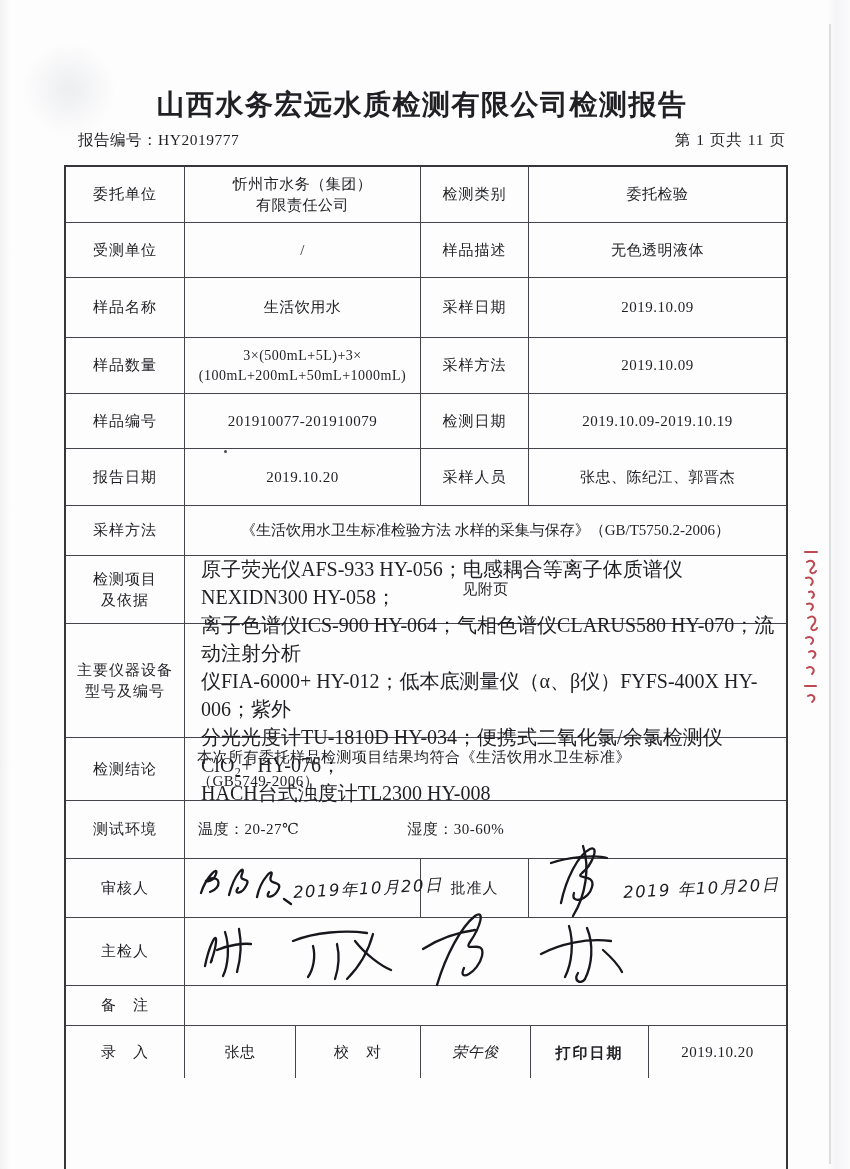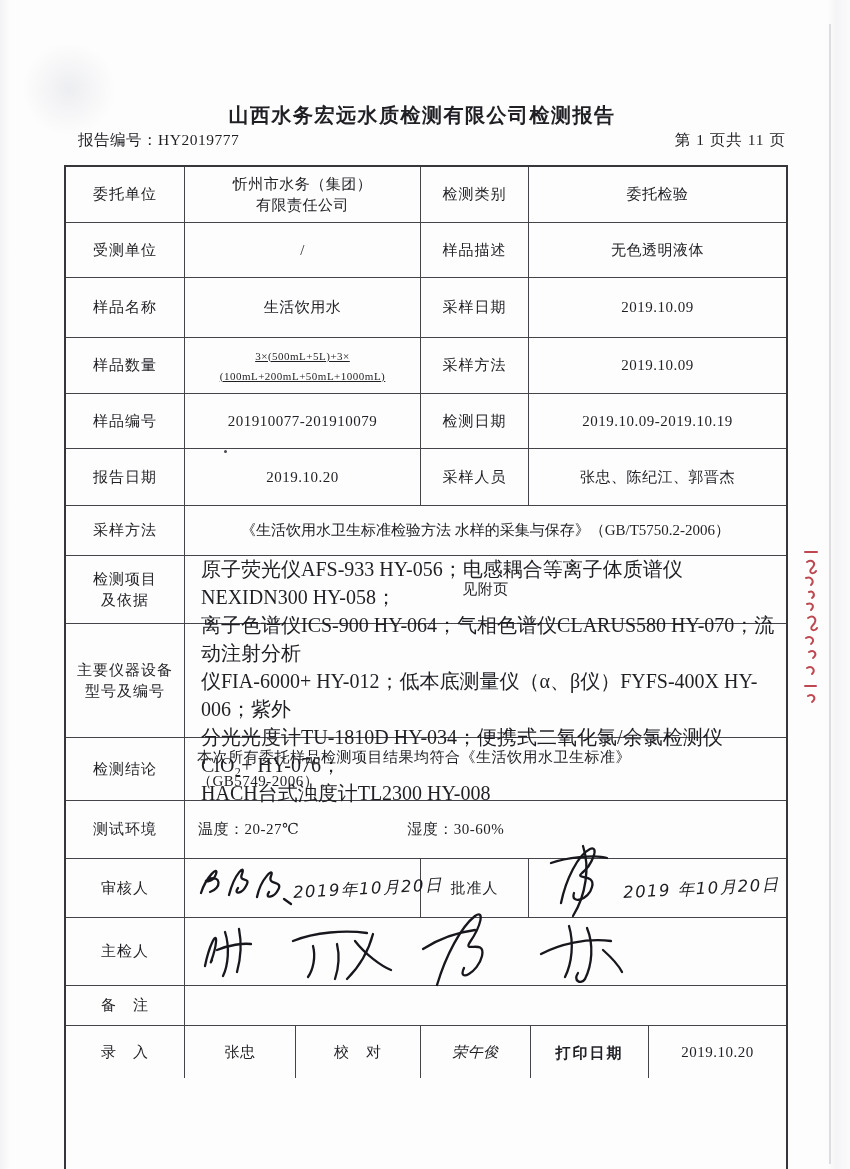--- a/index.html
+++ b/index.html
@@ -20,21 +20,21 @@
     background: radial-gradient(closest-side, rgba(120,126,152,0.12), rgba(120,126,152,0) 72%);
   }
   .edge-right {
     position: absolute; left: 829px; top: 24px; width: 2px; height: 1140px;
     background: #dcdce1;
   }
   .title {
     position: absolute; left: 0; top: 86px; width: 844px;
     text-align: center;
     font-family: "Liberation Sans", "DejaVu Sans", sans-serif;
-    font-weight: bold; font-size: 20px; letter-spacing: 1.5px; margin-top: 16px;
+    font-weight: bold; font-size: 28px; letter-spacing: 1.5px;
   }
   .meta {
     position: absolute; left: 64px; top: 130px; width: 724px;
     display: flex; justify-content: space-between; align-items: baseline;
     font-size: 15.5px;
   }
   .meta .rn { margin-left: 14px; letter-spacing: 0.5px; }
   .meta .pg { margin-right: 2px; letter-spacing: 1px; }
 
   .tbl {
@@ -50,21 +50,21 @@
     font-size: 15px; line-height: 21px; overflow: visible;
     letter-spacing: 0.5px;
   }
   .c:first-child { border-left: none; }
   .w1 { width: 118px; } .w2 { width: 236px; } .w3 { width: 108px; } .w4 { width: 258px; }
   .wr { width: 602px; }  
   .f2 { width: 111px; } .f3 { width: 125px; text-align: center; } .f4 { width: 110px; font-style: italic; } .f5 { width: 118px; } .f6 { width: 138px; }
   .pre { white-space: pre-line; }
   .lab { letter-spacing: 1px; }
   .left { justify-content: flex-start; text-align: left; }
-  .sm { font-size: 11px; line-height: 20px; text-decoration: underline; }
+  .sm { font-size: 14px; line-height: 20px; }
   .para { font-size: 20px; line-height: 28px; padding: 4px 8px 4px 16px; letter-spacing: 0; }
   .concl { padding-left: 12px; line-height: 24px; }
   .env { padding-left: 13px; }
   .env .hum { margin-left: 108px; }
   .bold-sans { font-family: "Liberation Sans", "DejaVu Sans", sans-serif; font-weight: bold; letter-spacing: 2px; }
   .gap2 { letter-spacing: 0; }
 
   .sigcell { justify-content: flex-start; position: relative; }
   .sig { flex: 0 0 auto; }
   .sig path { fill: none; stroke: #17171d; stroke-width: 2.3; stroke-linecap: round; stroke-linejoin: round; }

